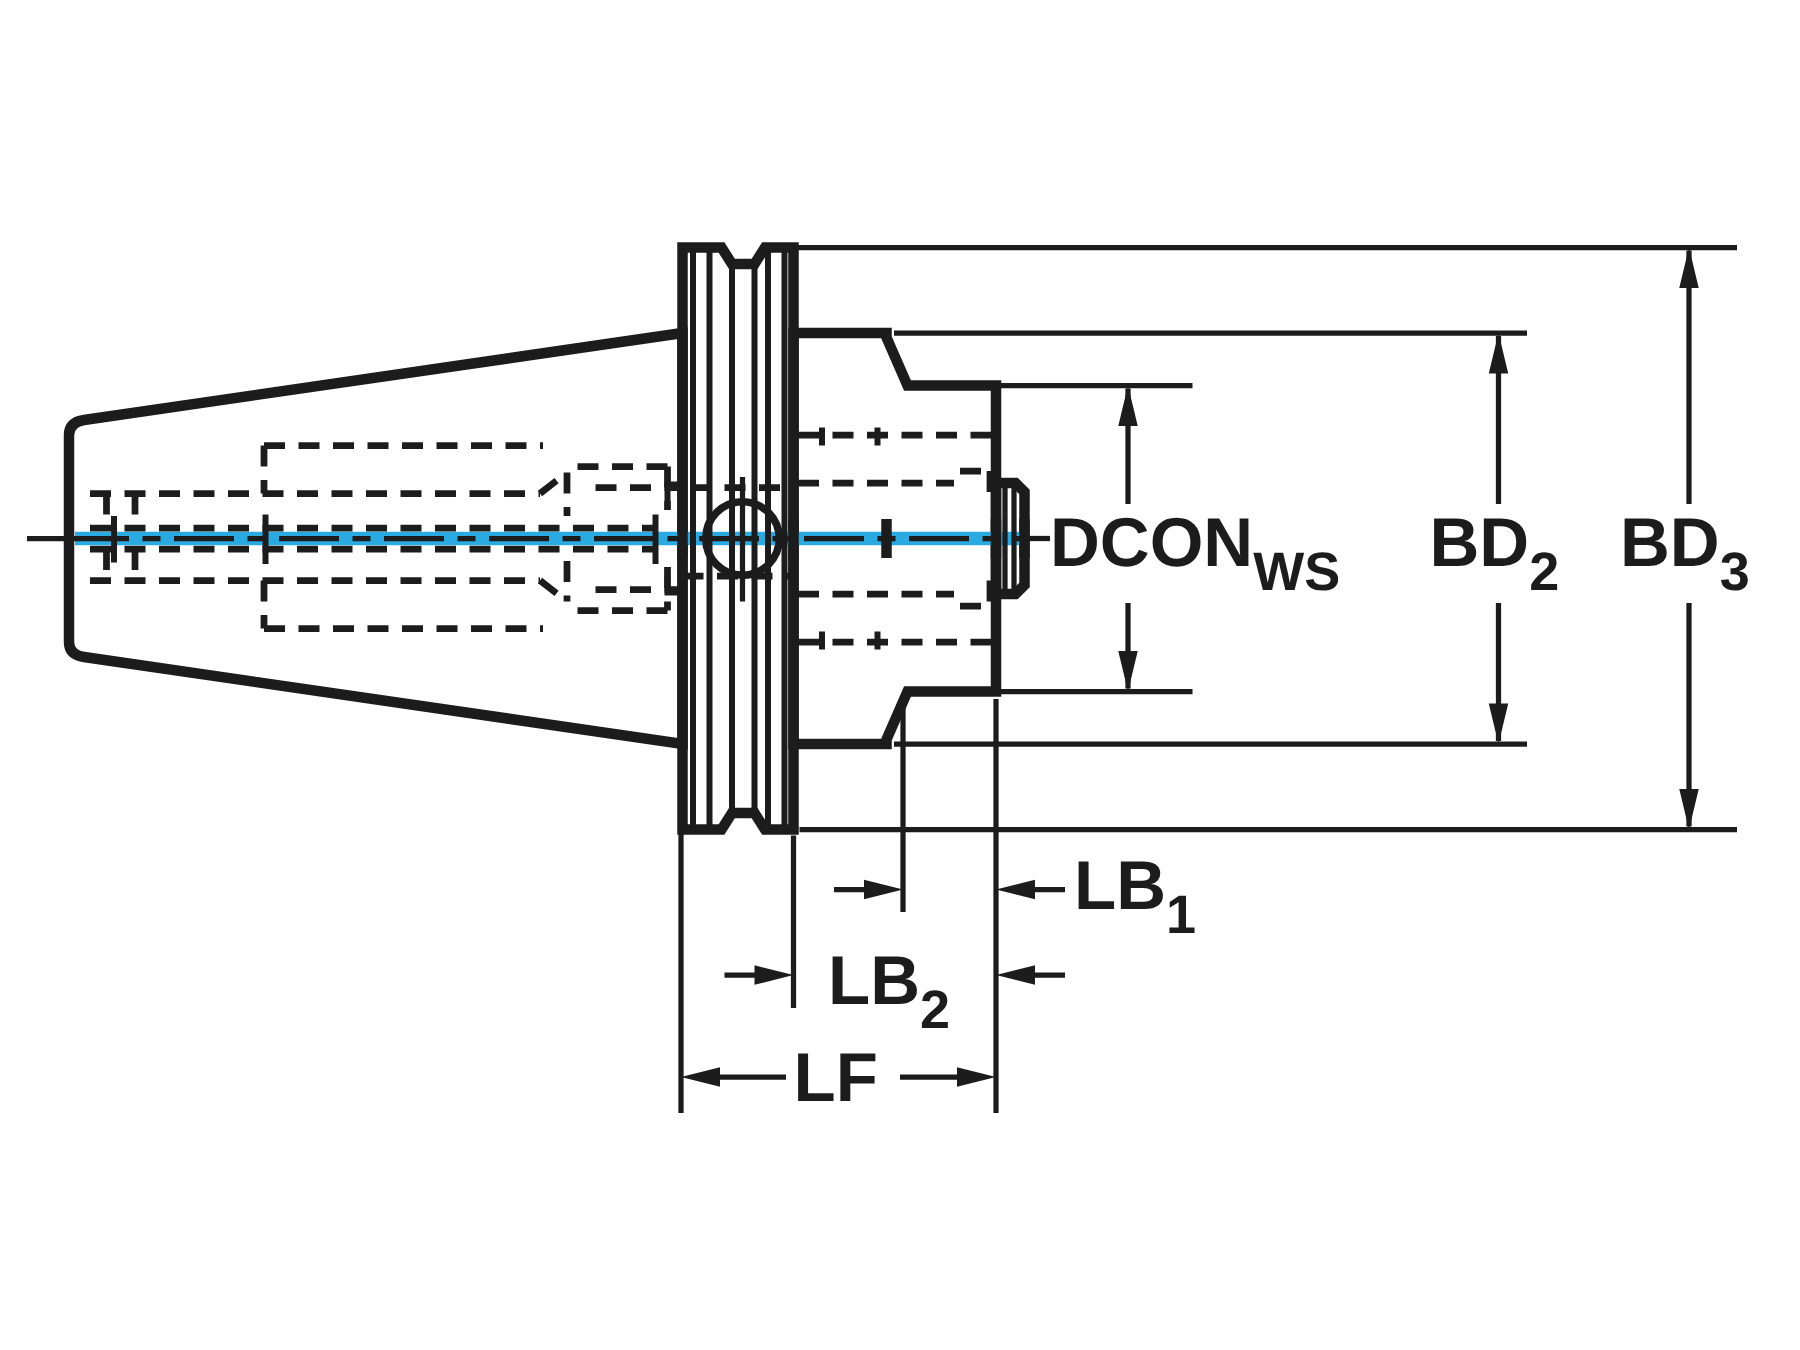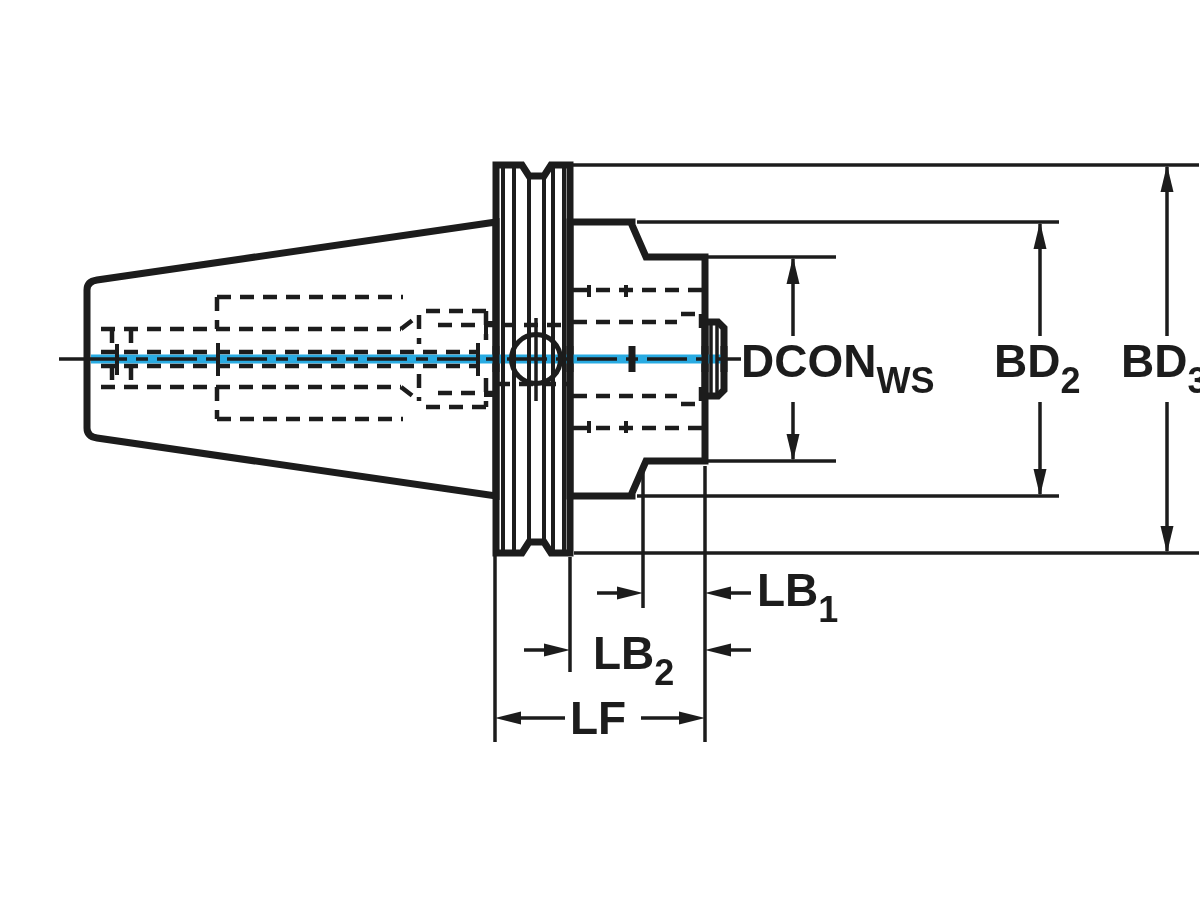--- a/index.html
+++ b/index.html
@@ -1,21 +1,21 @@
 <!DOCTYPE html>
 <html><head>
 <meta charset="utf-8">
 <style>
   html,body { margin:0; padding:0; }
   body {
     width:1200px; height:900px; background:#ffffff;
     font-family:"Liberation Sans", sans-serif;
     overflow:hidden;
   }
-  #stage { width:1076px; height:900px; position:relative;padding-left:41px; }
+  #stage { width:1076px; height:900px; position:relative; }
   svg { display:block; }
   
   .ol       { fill:none; stroke:#1c1c1c; stroke-width:7;   stroke-linejoin:miter; stroke-linecap:butt; }
   .hid      { fill:none; stroke:#1c1c1c; stroke-width:4.5; stroke-dasharray:14 9; stroke-linecap:butt; }
   .thin     { fill:none; stroke:#1c1c1c; stroke-width:3.5; stroke-linecap:butt; }
   .tick     { fill:none; stroke:#1c1c1c; stroke-width:4;   stroke-linecap:butt; }
   .innerv   { fill:none; stroke:#1c1c1c; stroke-width:4;   stroke-linecap:butt; }
   .dim      { fill:none; stroke:#1c1c1c; stroke-width:3.5; stroke-linecap:butt; }
   .arrow    { fill:#1c1c1c; stroke:none; }
   .chain    { fill:none; stroke:#1c1c1c; stroke-width:3.5; stroke-dasharray:40 9 12 9; }

